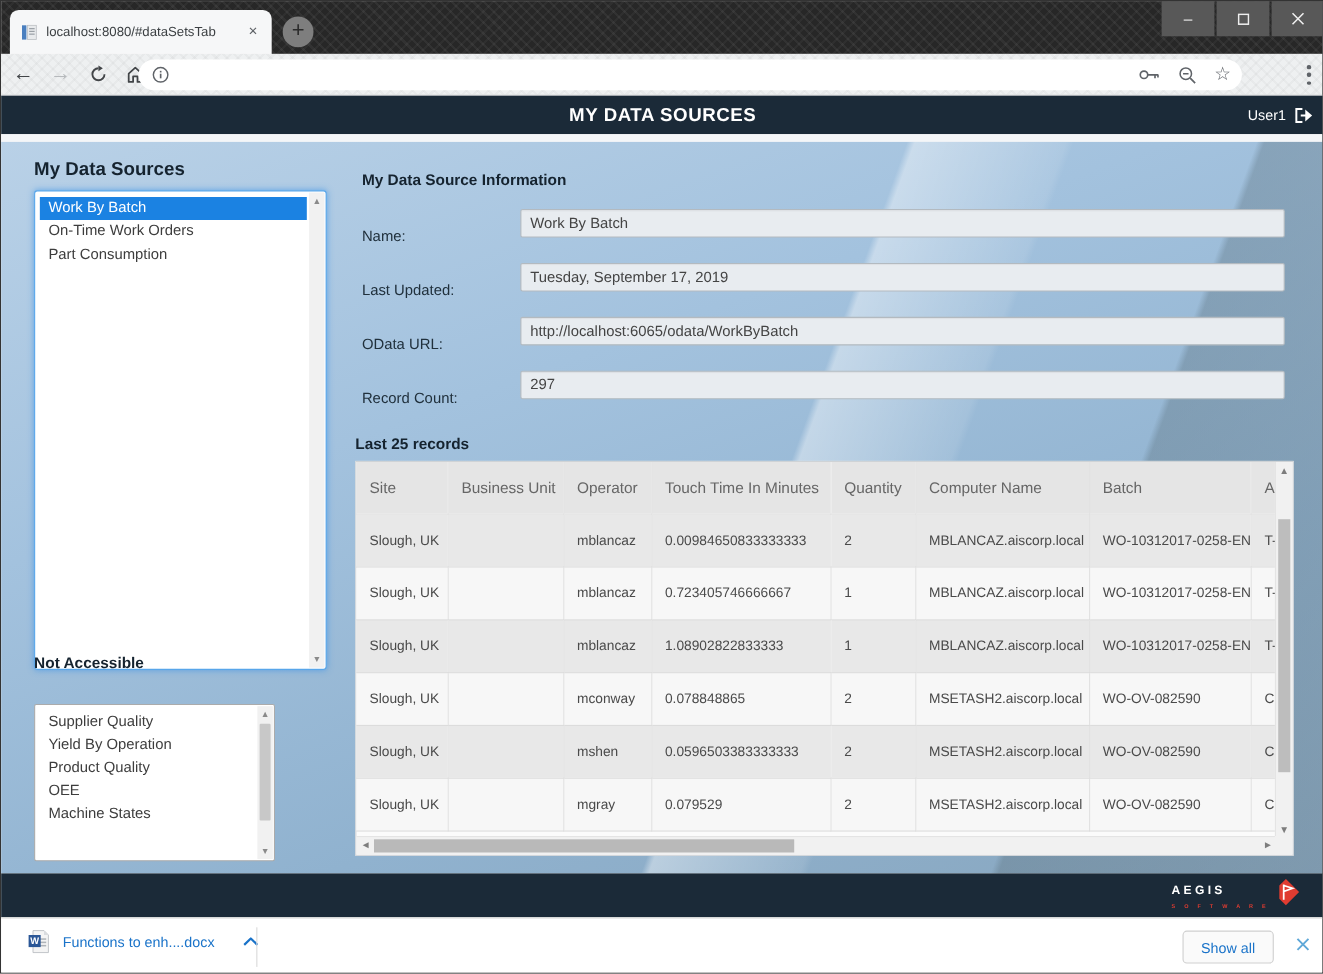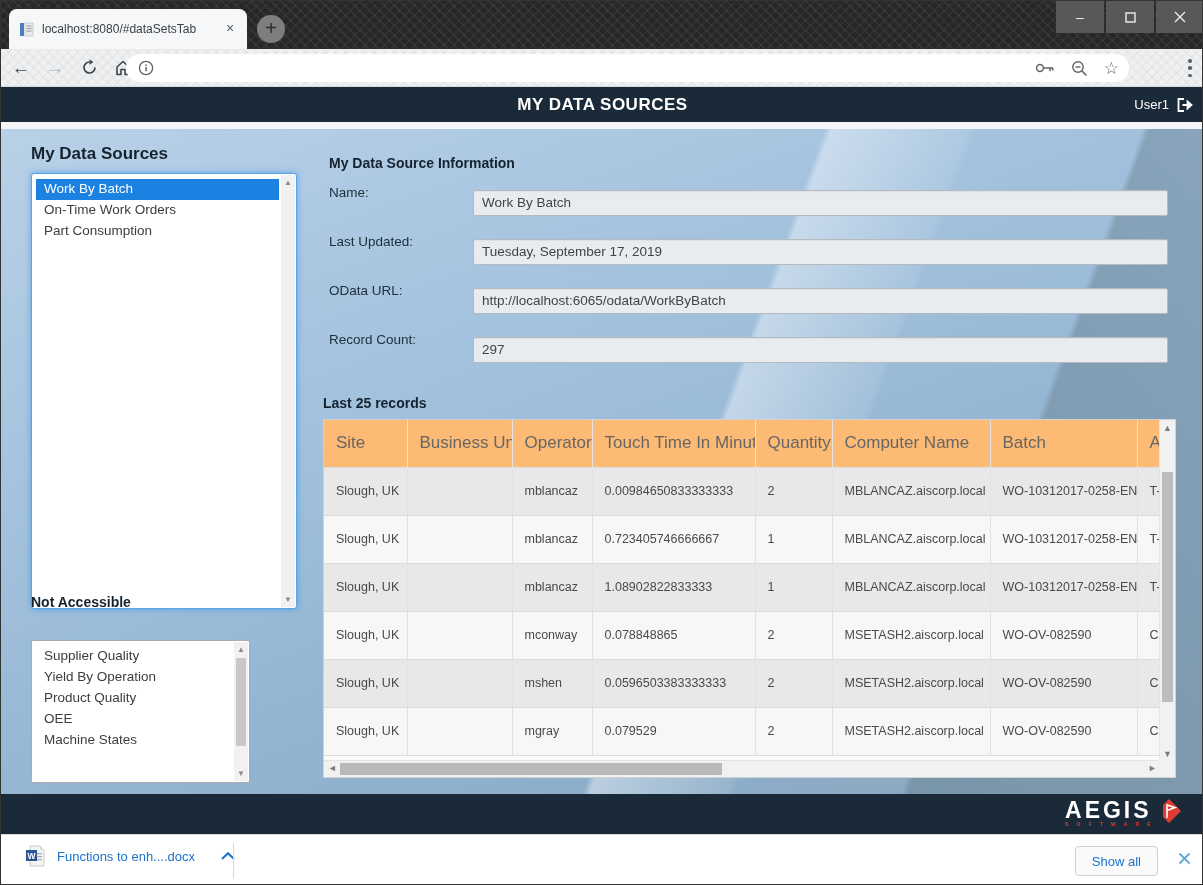--- a/index.html
+++ b/index.html
@@ -67,51 +67,51 @@
   .lb-item { font-size:13.5px; color:#3d3d3d; padding:1px 8px 2px 8px; line-height:18px; cursor:pointer; }
   .lb-item.selected { background:#1b82e2; color:#fff; }
   .lb-scroll { position:absolute; right:1px; top:1px; bottom:1px; width:14px; background:#f1f1f1; }
   .lb-scroll .arr { position:absolute; left:0; width:14px; text-align:center; font-size:8px; color:#8a8a8a; }
   .arr.up { top:3px; } .arr.down { bottom:3px; }
   .lb-thumb { position:absolute; left:2px; width:10px; background:#c8c8c8; border-radius:1px; }
 
   .info-heading { position:absolute; left:328px; top:26px; font-size:14px; font-weight:bold; color:#15232f; }
   .form-rows { position:absolute; left:328px; top:55px; width:840px; }
   .form-row { position:relative; height:49px; }
-  .form-label { position:absolute; left:0; top:1px; font-size:13.5px; color:#20303c; }
+  .form-label { position:absolute; left:0; top:23px; font-size:13.5px; color:#20303c; }
   .form-input { position:absolute; left:144px; top:6px; width:695px; height:26px; background:#e8ecf0;
     border:1px solid #b3bac0; border-radius:2px; font-size:13.5px; color:#444;
     line-height:24px; padding:0 8px; white-space:nowrap; overflow:hidden;
     box-shadow:inset 0 1px 1px rgba(0,0,0,0.05); }
 
   .rec-heading { position:absolute; left:322px; top:266px; font-size:14px; font-weight:bold; color:#15232f;text-align:right; }
   .grid-wrap { position:absolute; left:322px; top:290px; width:853px; height:359px; background:#fbfbfb;
     border:1px solid #cfd3d6; }
   .grid { border-collapse:collapse; table-layout:fixed; width:837px; }
   .grid th, .grid td { overflow:hidden; white-space:nowrap; text-align:left; font-weight:normal;
     border-right:1px solid #e2e2e2; padding:0 6px 0 12px; }
-  .grid th { height:47px; font-size:17px; color:#666; background:#fdba74; border-bottom:1px solid #e0e0e0; }
+  .grid th { height:47px; font-size:14px; color:#666; background:#e5e5e5; border-bottom:1px solid #e0e0e0; }
   .grid td { height:48px; font-size:12.5px; color:#4a4a4a; border-bottom:1px solid #dcdcdc; }
   .grid tr.odd td { background:#e8e8e8; }
   .grid tr.even td { background:#f7f7f7; }
   .c0{width:83px;} .c1{width:105px;} .c2{width:80px;} .c3{width:163px;}
   .c4{width:77px;} .c5{width:158px;} .c6{width:147px;} .c7{width:24px; border-right:none;}
   .vscroll { position:absolute; right:0; top:0; width:16px; height:342px; background:#f1f1f1; border-left:1px solid #e4e4e4; }
   .vscroll .arr { position:absolute; left:0; width:15px; text-align:center; font-size:9px; color:#7d7d7d; }
   .vthumb { position:absolute; left:2px; top:52px; width:11px; height:230px; background:#bdbdbd; }
   .hscroll { position:absolute; left:0; bottom:0; width:837px; height:17px; background:#f1f1f1; border-top:1px solid #e4e4e4; }
   .hscroll .arr { position:absolute; top:2px; font-size:9px; color:#7d7d7d; }
   .arr.left { left:4px; } .arr.right { right:4px; }
   .hthumb { position:absolute; left:16px; top:2px; width:382px; height:12px; background:#b9b9b9; }
   .corner { position:absolute; right:0; bottom:0; width:16px; height:17px; background:#f1f1f1; }
 
   
   .footer { position:absolute; left:0; top:793px; width:1203px; height:40px; background:#1b2a38; }
   .brand { position:absolute; right:22px; top:6px; display:flex; align-items:flex-start; }
-  .brand-text { color:#fff; font-size:23px; font-weight:bold; letter-spacing:3px; line-height:20px; }
+  .brand-text { color:#fff; font-size:11px; font-weight:bold; letter-spacing:3px; line-height:20px; }
   .brand-sub { color:#e03c31; font-size:5px; letter-spacing:3.4px; font-weight:bold; margin-top:1px; }
   .brand-flag { margin-left:2px; margin-top:-2px; }
 
   
   .dlbar { position:absolute; left:0; top:833px; width:1203px; height:52px; background:#fff; border-top:1px solid #d6d6d6; }
   .dl-item { position:absolute; left:24px; top:10px; display:flex; align-items:center; gap:12px; }
   .dl-label { font-size:13px; color:#1a73c9; }
   .dl-chevron { margin-left:14px; }
   .dl-divider { position:absolute; left:232px; top:8px; width:1px; height:36px; background:#d9d9d9; }
   .showall-btn { position:absolute; right:46px; top:11px; height:30px; padding:0 16px; background:#fafafa;

